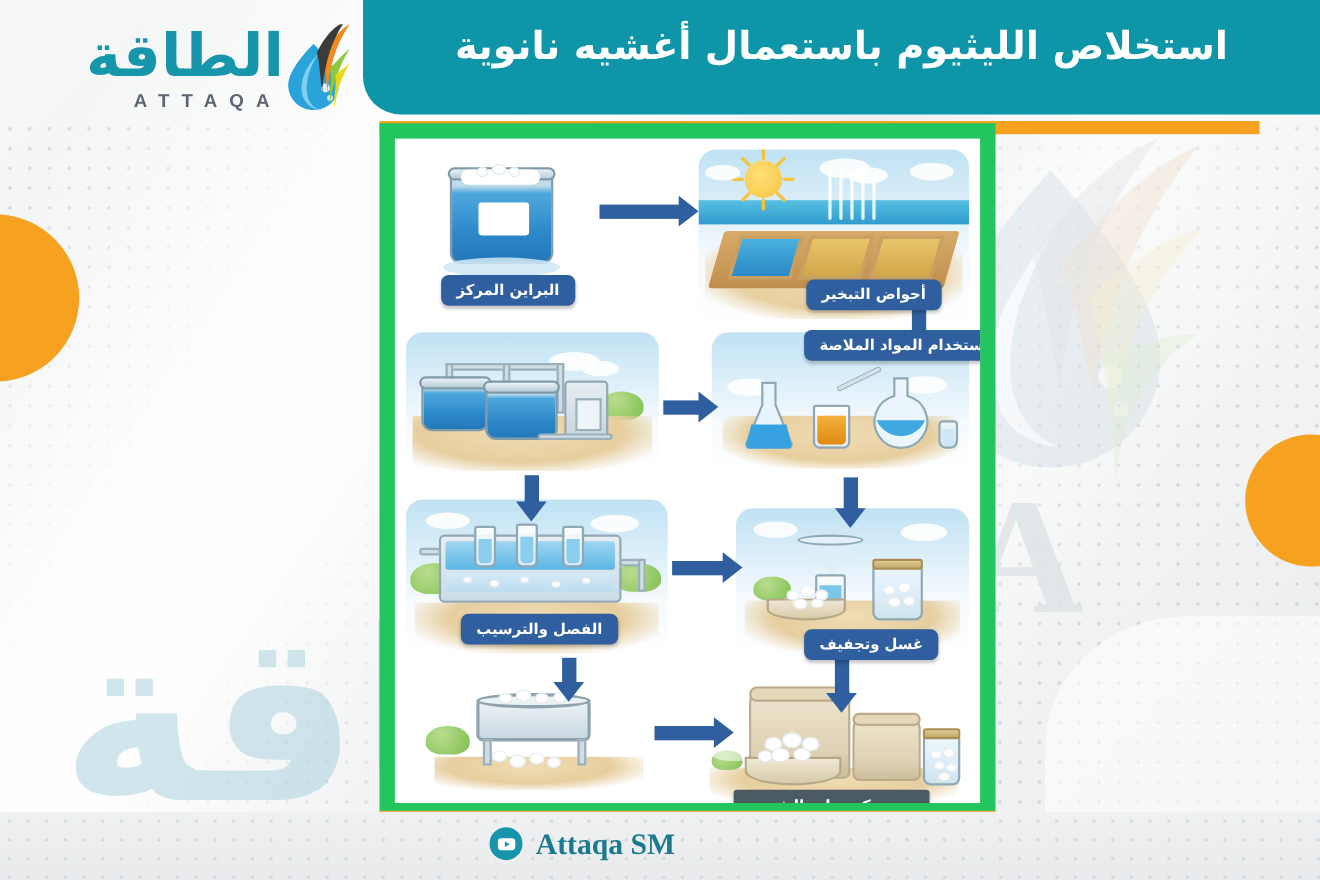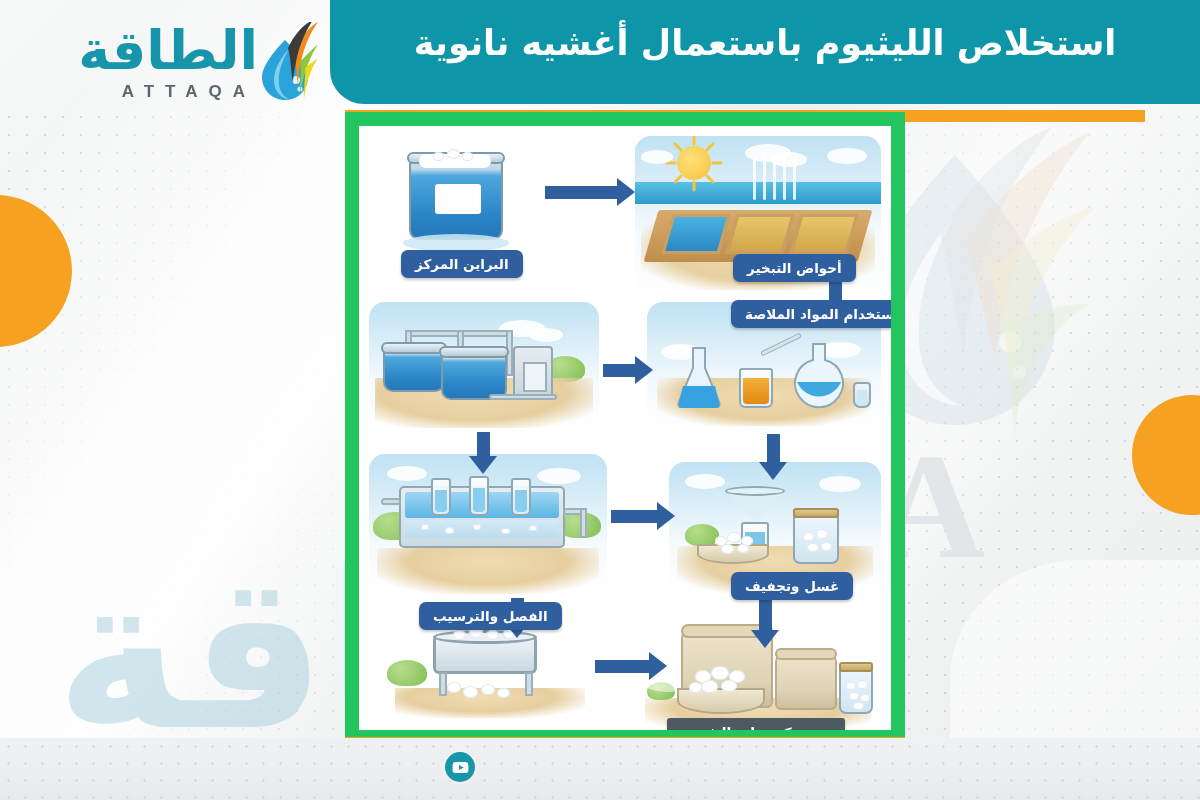--- a/index.html
+++ b/index.html
@@ -344,21 +344,21 @@
           <div class="beaker" style="left:100px;top:22px;width:20px;height:40px;">
               <div class="liquid" style="height:24px;background:#8acdee;"></div>
             </div>
           <div class="beaker" style="left:142px;top:24px;width:20px;height:38px;">
               <div class="liquid" style="height:22px;background:#8acdee;"></div>
             </div>
           <div class="pipe" style="left:12px;top:44px;width:20px;height:7px;border-radius:4px;"></div>
           <div class="pipe" style="left:194px;top:54px;width:24px;height:7px;border-radius:4px;"></div>
           <div class="pipe" style="left:211px;top:54px;width:7px;height:30px;"></div>
         </div>
-        <div class="badge" style="left:50px;top:104px;margin-top:44px;">الفصل والترسيب</div>
+        <div class="badge" style="left:50px;top:104px;">الفصل والترسيب</div>
       </div>
 
       <div class="arrow-h" style="left:252px;top:384px;width:48px;"></div>
 
       <div class="cell" style="left:310px;top:336px;width:212px;height:134px;">
         <div class="scene">
           <div class="sky" style="height:58%;"></div>
           <div class="cloud" style="left:16px;top:12px;width:40px;height:15px;"></div>
           <div class="cloud" style="left:150px;top:14px;width:42px;height:16px;"></div>
           <div style="position:absolute;left:8px;bottom:2px;width:196px;height:48px;
@@ -466,17 +466,18 @@
     <div class="footer-dots"></div>
 
 
     <div class="yt">
       <div class="sicon">
         <svg width="19" height="19" viewBox="0 0 24 24">
           <rect x="2" y="5" width="20" height="14" rx="4" fill="#fff"></rect>
           <path d="M10 8.8l6 3.2-6 3.2V8.8Z" fill="#1795ab"></path>
         </svg>
       </div>
+      <div class="yt-label">Attaqa SM</div>
     </div>
 
   </div>
 
 </div>
 
 </body></html>

